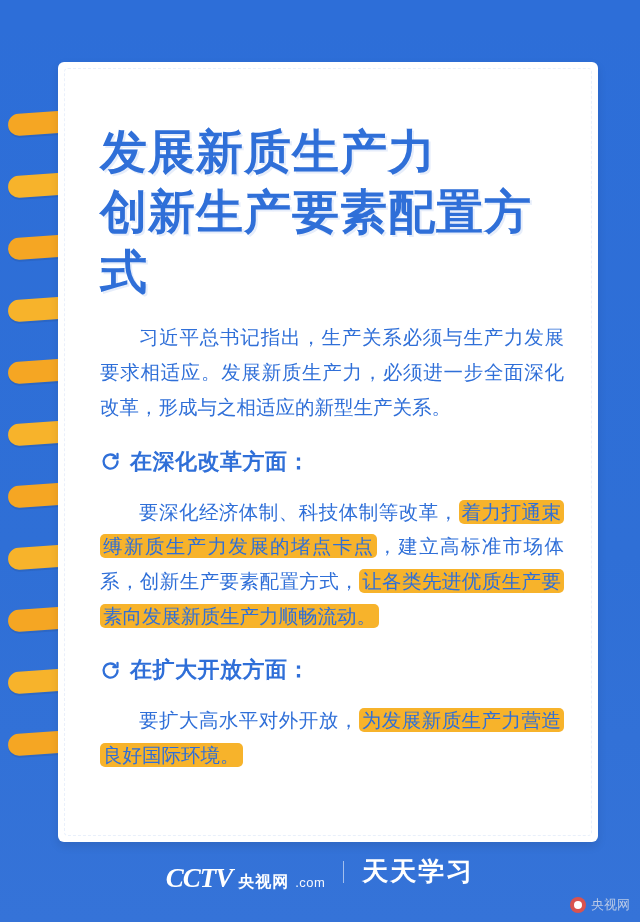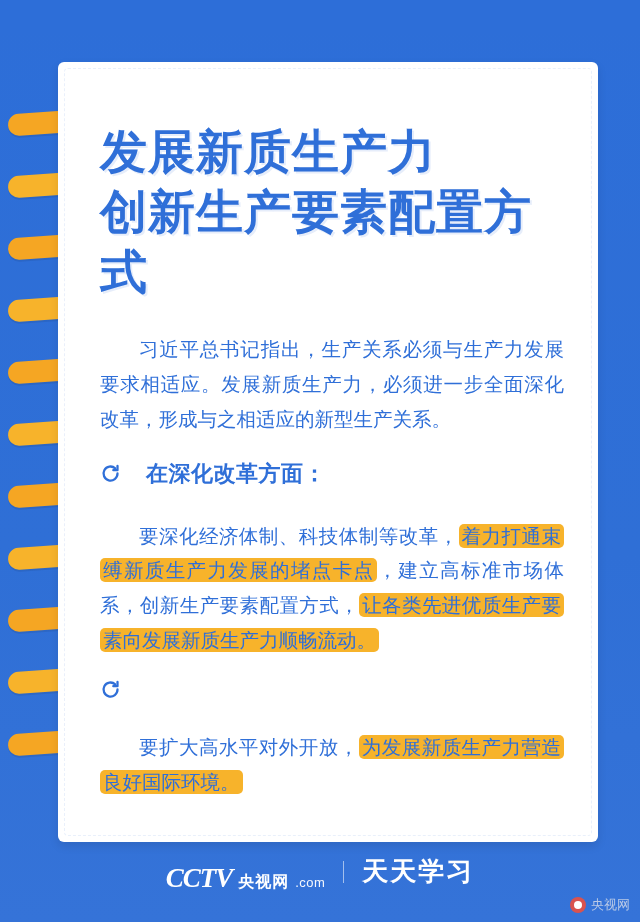--- a/index.html
+++ b/index.html
@@ -90,21 +90,21 @@
     margin: 0 0 10px 0;
     text-shadow: 2px 2px 0 rgba(47,111,216,0.12);
   }
   .title .line2 { display: block; }
 
   
   .para {
     color: #2f6fd8;
     font-size: 19.5px;
     line-height: 1.78;
-    margin: 30px 0 0 0;
+    margin: 18px 0 0 0;
     text-align: justify;
   }
   .para.indent { text-indent: 2em; }
 
   
   .section-head {
     display: flex;
     align-items: center;
     gap: 9px;
     margin: 22px 0 2px 0;
@@ -113,21 +113,20 @@
     width: 21px;
     height: 21px;
     flex: 0 0 21px;
     display: block;
   }
   .section-head .sh-text {
     color: #2f6fd8;
     font-size: 22px;
     font-weight: bold;
     letter-spacing: 0.5px;
-    margin-left: 16px;
   }
 
   
   .hl {
     background: #f7b32b;
     border-radius: 5px;
     padding: 1px 3px;
     box-decoration-break: clone;
     -webkit-box-decoration-break: clone;
     color: #2f6fd8;
@@ -247,20 +246,21 @@
         <span class="sh-text">在深化改革方面：</span>
       </div>
 
       <p class="para indent"><span>要深化经济体制、科技体制等改革，</span><span class="hl">着力打通束缚新质生产力发展的堵点卡点</span><span>，建立高标准市场体系，创新生产要素配置方式，</span><span class="hl">让各类先进优质生产要素向发展新质生产力顺畅流动。</span></p>
 
       <div class="section-head">
         <svg class="refresh-icon" viewBox="0 0 24 24">
           <path d="M20 12a8 8 0 1 1-2.6-5.9" fill="none" stroke="#2f6fd8" stroke-width="2.6" stroke-linecap="round"></path>
           <path d="M20 3.4V8.2h-4.8" fill="none" stroke="#2f6fd8" stroke-width="2.6" stroke-linecap="round" stroke-linejoin="round"></path>
         </svg>
+        <span class="sh-text">在扩大开放方面：</span>
       </div>
 
       <p class="para indent"><span>要扩大高水平对外开放，</span><span class="hl">为发展新质生产力营造良好国际环境。</span></p>
 
     </div>
   </div>
 
   <div class="footer">
     <div class="cctv-logo">
       <span class="cctv-mark">CCTV</span>

